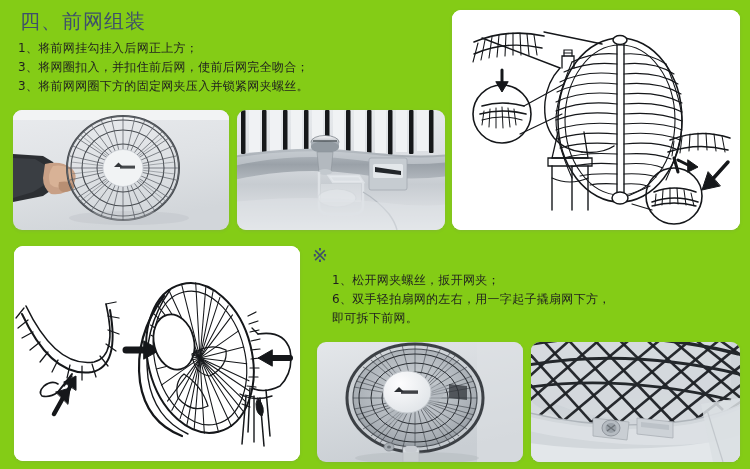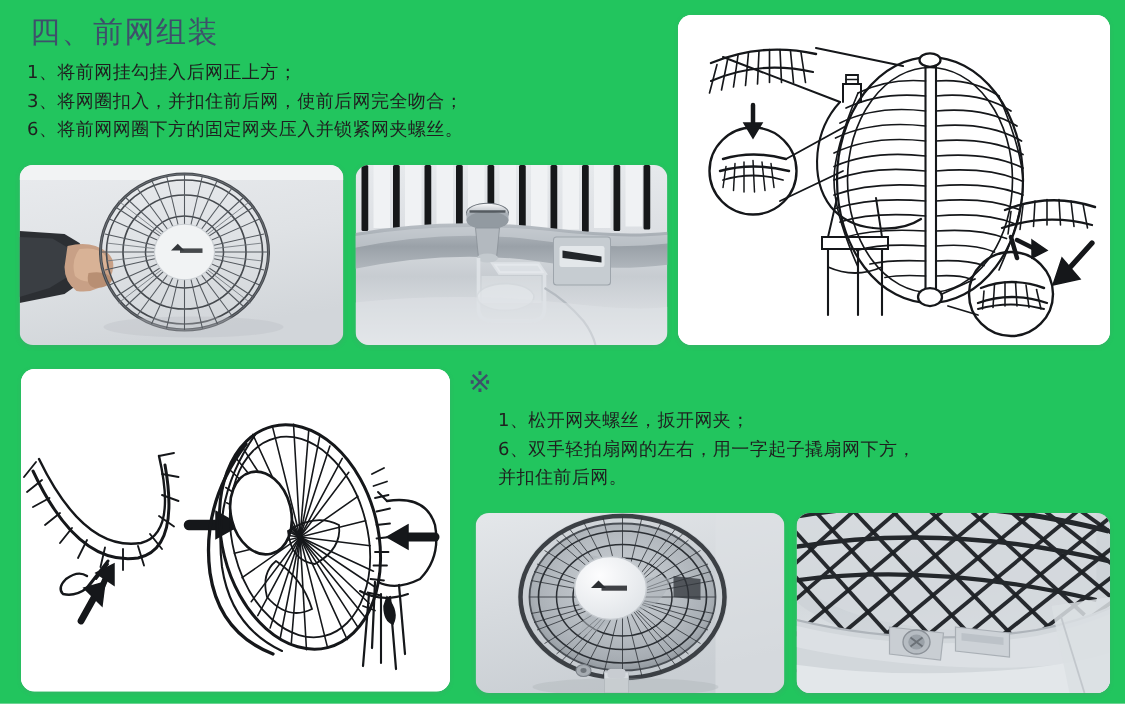--- a/index.html
+++ b/index.html
@@ -10,21 +10,21 @@
     width: 750px;
     height: 469px;
     background: #eceded;
     font-family: "DejaVu Sans", "Liberation Sans", sans-serif;
     overflow: hidden;
     position: relative;
   }
   .page {
     position: absolute;
     inset: 0;
-    background: #22c55e;
+    background: #84cc16;
     padding-left: 24px;
   }
 
   
   .heading {
     color: #3e506b;
     font-size: 20px;
     font-weight: 500;
     letter-spacing: 1px;
     white-space: nowrap;
@@ -95,30 +95,30 @@
 </style>
 </head>
 <body>
 
 <div class="page">
 
   <div id="assembly-text">
     <div class="heading">四、前网组装</div>
     <div class="body-line">1、将前网挂勾挂入后网正上方；</div>
     <div class="body-line">3、将网圈扣入，并扣住前后网，使前后网完全吻合；</div>
-    <div class="body-line">6、将前网网圈下方的固定网夹压入并锁紧网夹螺丝。</div>
+    <div class="body-line">3、将前网网圈下方的固定网夹压入并锁紧网夹螺丝。</div>
   </div>
 
   <div id="removal-text">
     <div class="head-row">
       <span class="heading-mark">※</span>
     </div>
     <div class="body-line">1、松开网夹螺丝，扳开网夹；</div>
     <div class="body-line">6、双手轻拍扇网的左右，用一字起子撬扇网下方，</div>
-    <div class="body-line">并扣住前后网。</div>
+    <div class="body-line">即可拆下前网。</div>
   </div>
 
   <div class="photo" id="photo-front-guard-hand">
     <svg class="panel-inner" viewBox="0 0 216 120" preserveAspectRatio="none">
       <defs>
         <linearGradient id="bgA" x1="0" y1="0" x2="0.3" y2="1">
           <stop offset="0" stop-color="#e9ebee"></stop>
           <stop offset="0.55" stop-color="#dfe2e5"></stop>
           <stop offset="1" stop-color="#d2d6da"></stop>
         </linearGradient>

